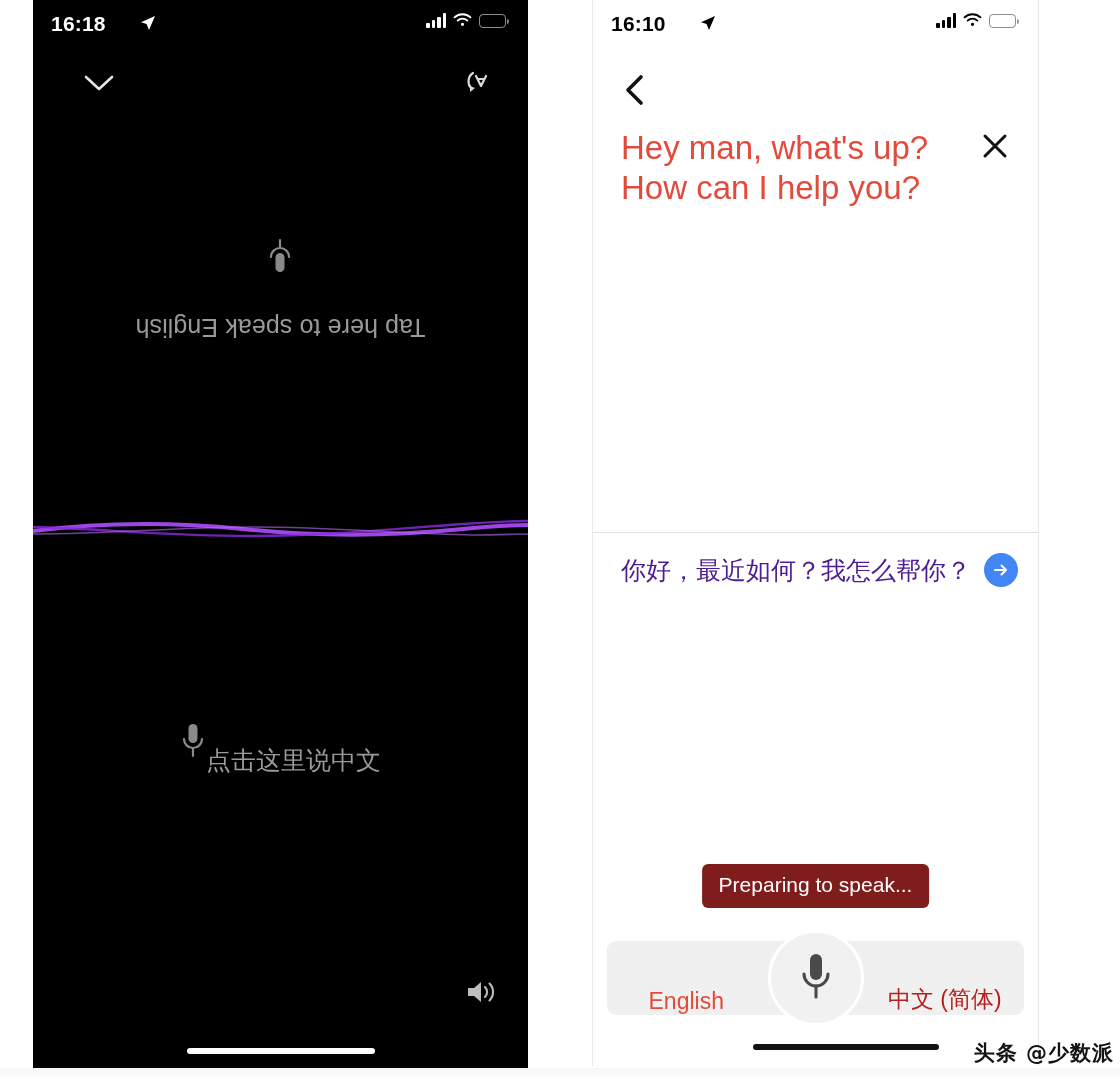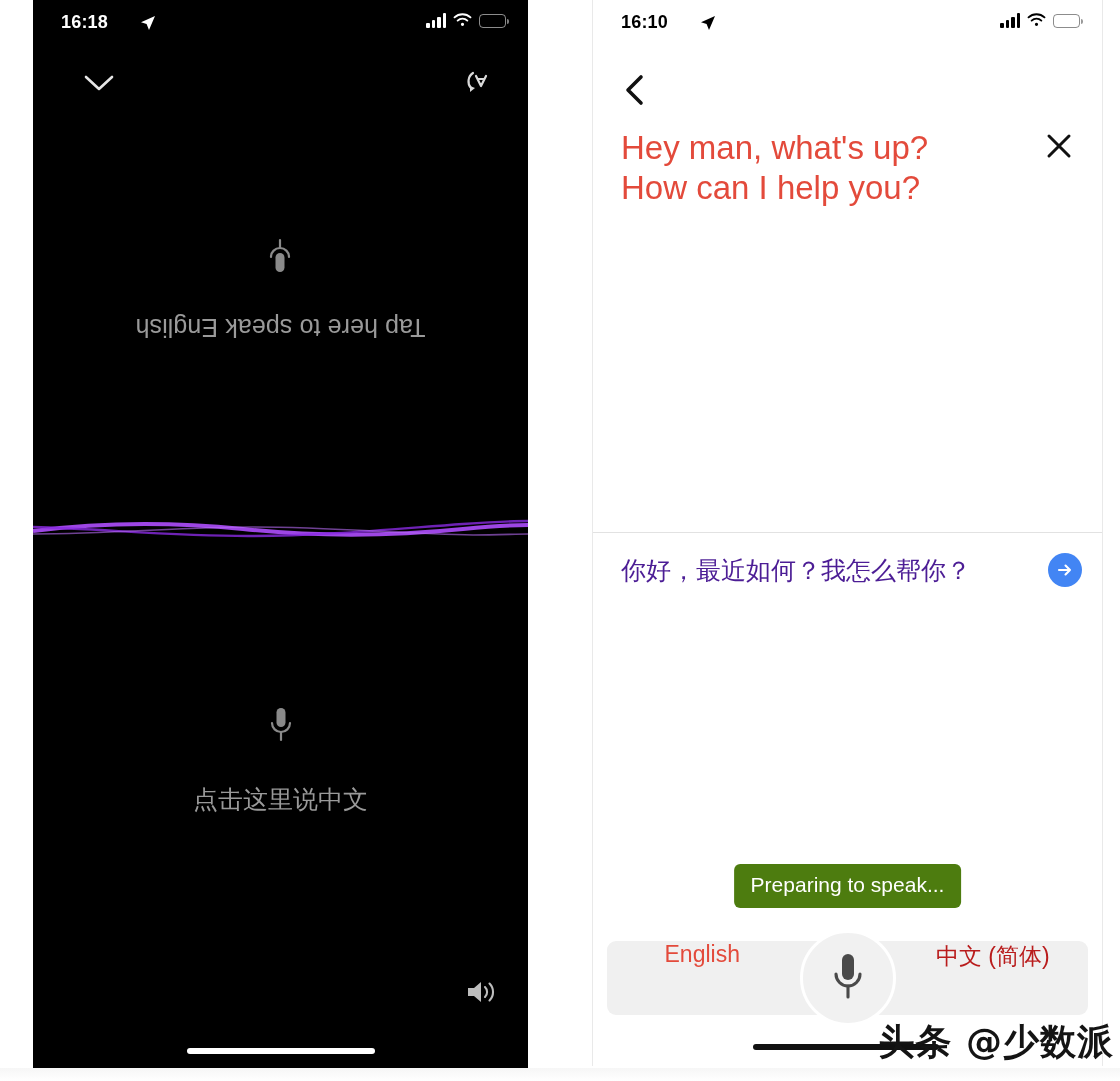--- a/index.html
+++ b/index.html
@@ -7,28 +7,28 @@
     width: 1120px; height: 1081px;
     background: #ffffff;
     font-family: "Liberation Sans", "DejaVu Sans", sans-serif;
     overflow: hidden;
   }
   .stage { position: relative; width: 1120px; height: 1081px; background: #fff; }
 
   
   .phone { position: absolute; overflow: hidden; }
   .phone-left  { left: 33px;  top: 0;  width: 495px; height: 1068px; background: #000; }
-  .phone-right { left: 592px; top: 0;  width: 511px; height: 1066px; background: #fff;
+  .phone-right { left: 592px; top: 0;  width: 447px; height: 1066px; background: #fff;
                  border-left: 1px solid #e9e9e9; border-right: 1px solid #e9e9e9; }
 
   
   .statusbar { position: absolute; left: 0; top: 0; width: 100%; height: 48px; }
   .sb-time {
-    position: absolute; left: 28px; top: 12px;
-    font-size: 18px; font-weight: bold; letter-spacing: .2px;
+    position: absolute; left: 18px; top: 12px;
+    font-size: 21px; font-weight: bold; letter-spacing: .2px;
   }
   .sb-loc { position: absolute; left: 107px; top: 15px; }
   .sb-right { position: absolute; right: 22px; top: 13px; display: flex; align-items: center; gap: 7px; }
   .bars { display: flex; align-items: flex-end; gap: 2px; height: 15px; }
   .bars i { display: block; width: 3.5px; border-radius: 1px; }
   .bars i:nth-child(1) { height: 5px; }
   .bars i:nth-child(2) { height: 8px; }
   .bars i:nth-child(3) { height: 11.5px; }
   .bars i:nth-child(4) { height: 15px; }
   .batt { width: 27px; height: 14px; border-radius: 4px; position: relative; padding: 2px; }
@@ -58,21 +58,21 @@
   }
   .flipped-pane .prompt {
     font-size: 25px; color: #9a9a9a; margin-bottom: 38px; letter-spacing: .1px;
   }
   .mic-small { width: 26px; height: 42px; }
 
   .wave { position: absolute; left: 0; top: 498px; width: 100%; height: 62px; }
 
   .normal-pane {
     position: absolute; left: 0; top: 560px; width: 100%; height: 400px;
-    display: flex; flex-direction: column; align-items: center; justify-content: center;
+    display: flex; flex-direction: row; align-items: center; justify-content: center;
   }
   .normal-pane .mic-small { margin-bottom: 36px; }
   .normal-pane .prompt { font-size: 25px; color: #9a9a9a; }
 
   .l-speaker { position: absolute; right: 30px; bottom: 60px; width: 34px; height: 32px; cursor: pointer; }
   .home-ind-light { position: absolute; left: 50%; transform: translateX(-50%); bottom: 14px;
                     width: 188px; height: 6px; border-radius: 3px; background: #fff; }
 
   
   .r-back { position: absolute; left: 22px; top: 68px; width: 42px; height: 44px; cursor: pointer; }
@@ -85,43 +85,43 @@
   .r-target {
     position: absolute; left: 28px; top: 554px; width: 390px;
     font-size: 25px; line-height: 1.3; color: #4c1d95;
   }
   .r-send {
     position: absolute; right: 20px; top: 553px; width: 34px; height: 34px; border-radius: 50%;
     background: #4285f4; display: flex; align-items: center; justify-content: center; cursor: pointer;
   }
   .toast {
     position: absolute; left: 50%; transform: translateX(-50%); top: 864px;
-    background: #4d7c0f; color: #fff; font-size: 21px;
+    background: #7f1d1d; color: #fff; font-size: 21px;
     padding: 9px 17px 11px; border-radius: 6px; white-space: nowrap;
   }
   .lang-bar {
     position: absolute; left: 14px; right: 14px; top: 941px; height: 74px;
-    background: #f0f0f0; border-radius: 9px; display: flex; align-items: flex-start;
+    background: #f0f0f0; border-radius: 9px; display: flex; align-items: flex-end;
   }
   .lang-btn { flex: 1; text-align: center; font-size: 23px; cursor: pointer; }
   .lang-left  { color: #e34a3b; padding-right: 50px; }
   .lang-right { color: #b91c1c; padding-left: 50px; }
   .mic-button {
     position: absolute; left: 50%; transform: translateX(-50%); top: 930px;
     width: 96px; height: 96px; border-radius: 50%;
     background: #f1f1f1; border: 3px solid #ffffff;
     display: flex; align-items: center; justify-content: center; cursor: pointer;
   }
   .home-ind-dark { position: absolute; left: 160px; bottom: 16px;
                    width: 186px; height: 6px; border-radius: 3px; background: #111; }
 
   
   .watermark {
     position: absolute; right: 6px; bottom: 14px;
-    font-size: 36px; font-weight: bold; color: #141414;
+    font-size: 21px; font-weight: bold; color: #141414;
     letter-spacing: 1px; white-space: nowrap;
     font-family: "DejaVu Sans", sans-serif;
     margin-left: 12px;
   }
   .page-edge { position: absolute; left: 0; right: 0; bottom: 0; height: 13px;
                background: linear-gradient(180deg,#f6f6f6 0%, #ffffff 100%); }
 </style>
 </head>
 <body>
 

